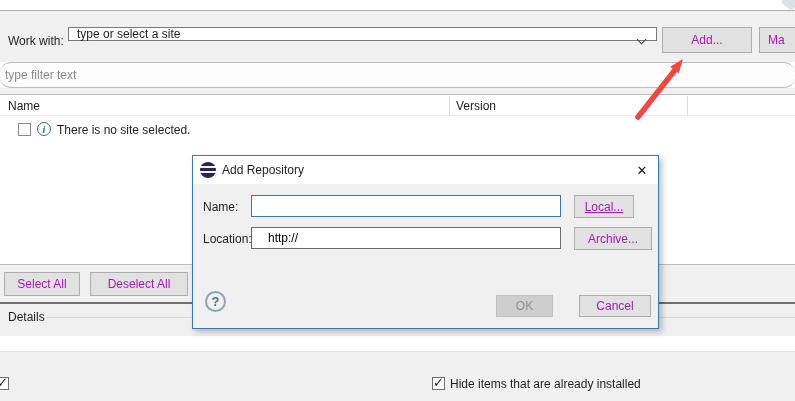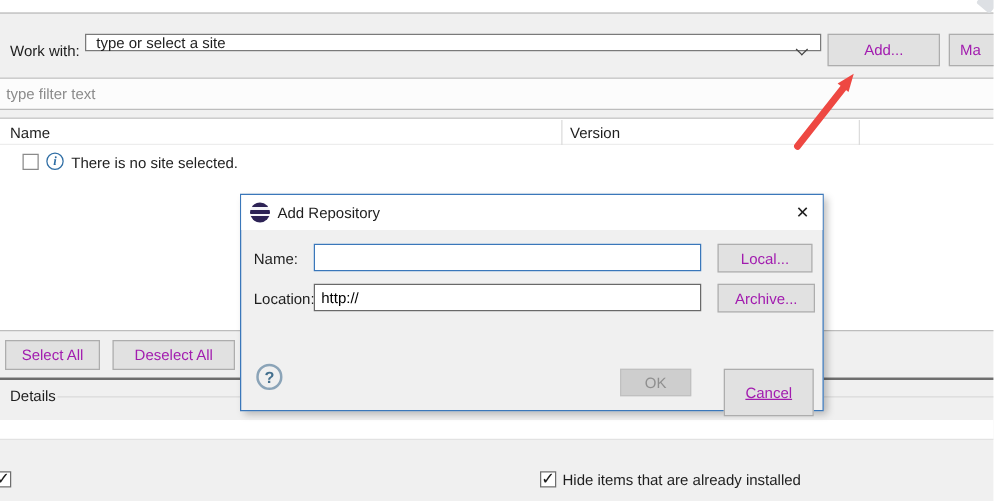--- a/index.html
+++ b/index.html
@@ -23,21 +23,21 @@
 
   
   .work-with-label { left:8px; top:34px;text-align:right; }
   .site-combo { left:68px; top:27px; width:589px; height:14px; background:#fff; border:1px solid #7a7a7a; display:flex; align-items:center; padding-left:8px; }
   .combo-chevron { position:absolute; right:11px; top:8px; width:7px; height:7px; border-right:1.4px solid #444; border-bottom:1.4px solid #444; transform:rotate(45deg); }
   .btn { background:#e1e1e1; border:1px solid #adadad; display:flex; align-items:center; justify-content:center; color:#a21caf; font-family:inherit; font-size:12px; }
   .add-btn { left:662px; top:27px; width:90px; height:26px; }
   .manage-btn { left:759px; top:27px; width:85px; height:26px; justify-content:flex-start; padding-left:8px; }
 
   
-  .filter-row { left:0; top:62px; width:795px; height:26px; background:#fcfcfc; border-top:1px solid #bdbdbd; border-bottom:1px solid #bdbdbd; }
+  .filter-row { left:0; top:62px; width:795px; height:26px; background:#fcfcfc; border-top:1px solid #bdbdbd; border-bottom:1px solid #bdbdbd;border-radius:11px; }
   .filter-input { width:100%; height:100%; border:none; outline:none; background:transparent; padding-left:5px; font-family:inherit; font-size:12px; color:#1e1e1e; }
   .filter-input::placeholder { color:#8b8b8b; opacity:1; }
 
   
   .table-header { left:0; top:94px; width:795px; height:22px; background:#fff; border-top:1px solid #bdbdbd; border-bottom:1px solid #ededed; }
   .col-name { position:absolute; left:8px; top:4px; }
   .col-version { position:absolute; left:456px; top:4px; }
   .col-sep1 { position:absolute; left:449px; top:1px; width:1px; height:20px; background:#dcdcdc; }
   .col-sep2 { position:absolute; left:687px; top:1px; width:1px; height:20px; background:#dcdcdc; }
   .table-body { left:0; top:116px; width:795px; height:148px; background:#fff; }
@@ -66,28 +66,28 @@
 
   
   .dialog { left:192px; top:155px; width:467px; height:174px; background:#f0f0f0; border:1px solid #3a77ba; box-shadow:3px 3px 6px rgba(0,0,0,0.25); }
   .dlg-titlebar { position:absolute; left:0; top:0; width:100%; height:28px; background:#fff; display:flex; align-items:center;text-align:center; }
   .eclipse-icon { position:absolute; left:7px; top:6px; width:16px; height:16px; border-radius:50%;
      background:linear-gradient(to bottom,#2c2255 0 4px,#f4f4f8 4px 6px,#2c2255 6px 9px,#f4f4f8 9px 11px,#2c2255 11px 16px); }
   .dlg-title { position:absolute; left:29px; top:7px; color:#1e1e1e; }
   .dlg-close { position:absolute; right:7px; top:5px; width:18px; height:18px; display:flex; align-items:center; justify-content:center; font-size:13px; color:#1e1e1e; cursor:default; }
   .dlg-label-name { left:10px; top:44px; }
   .dlg-label-location { left:10px; top:76px; }
-  .dlg-input { position:absolute; left:58px; width:310px; height:22px; background:#fff; font-family:inherit; font-size:12px; padding-left:5px; outline:none; }
+  .dlg-input { position:absolute; left:58px; width:310px; height:22px; background:#fff; font-family:inherit; font-size:12px; padding-left:16px; outline:none; }
   .name-input { top:39px; border:1px solid #3a77ba; }
   .location-input { top:71px; border:1px solid #696969; }
-  .local-btn { left:381px; top:39px; width:76px; height:23px; }
+  .local-btn { left:381px; top:39px; width:60px; height:23px;text-decoration:underline; }
   .archive-btn { left:381px; top:71px; width:78px; height:23px; }
   .help-icon { left:12px; top:135px; width:21px; height:21px; border:2px solid #8ba4b8; border-radius:50%; color:#44708e; font-weight:bold; font-size:13px; display:flex; align-items:center; justify-content:center; }
   .ok-btn { left:303px; top:139px; width:57px; height:22px; background:#cecece; border:1px solid #c0c0c0; color:#8f8f8f; }
-  .cancel-btn { left:386px; top:139px; width:72px; height:38px;text-decoration:underline; }
+  .cancel-btn { left:386px; top:139px; width:72px; height:22px; }
 </style>
 </head>
 <body>
 
 <div id="screen">
 
   <div class="abs top-line"></div>
   <div class="abs band-top"></div>
   <div class="abs gap-band"></div>
   <div class="abs mid-band"></div>

